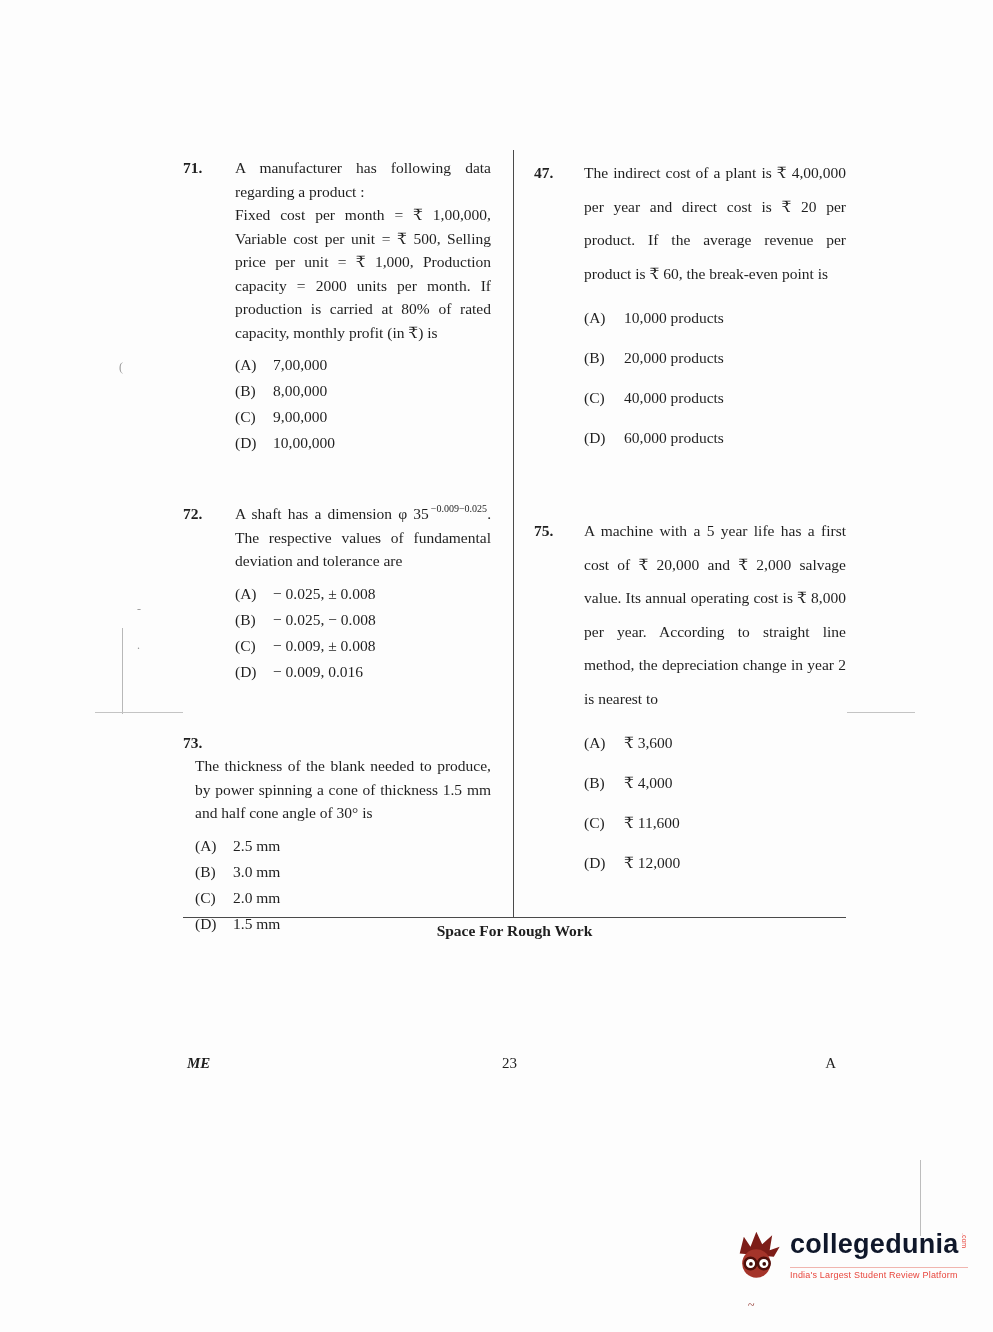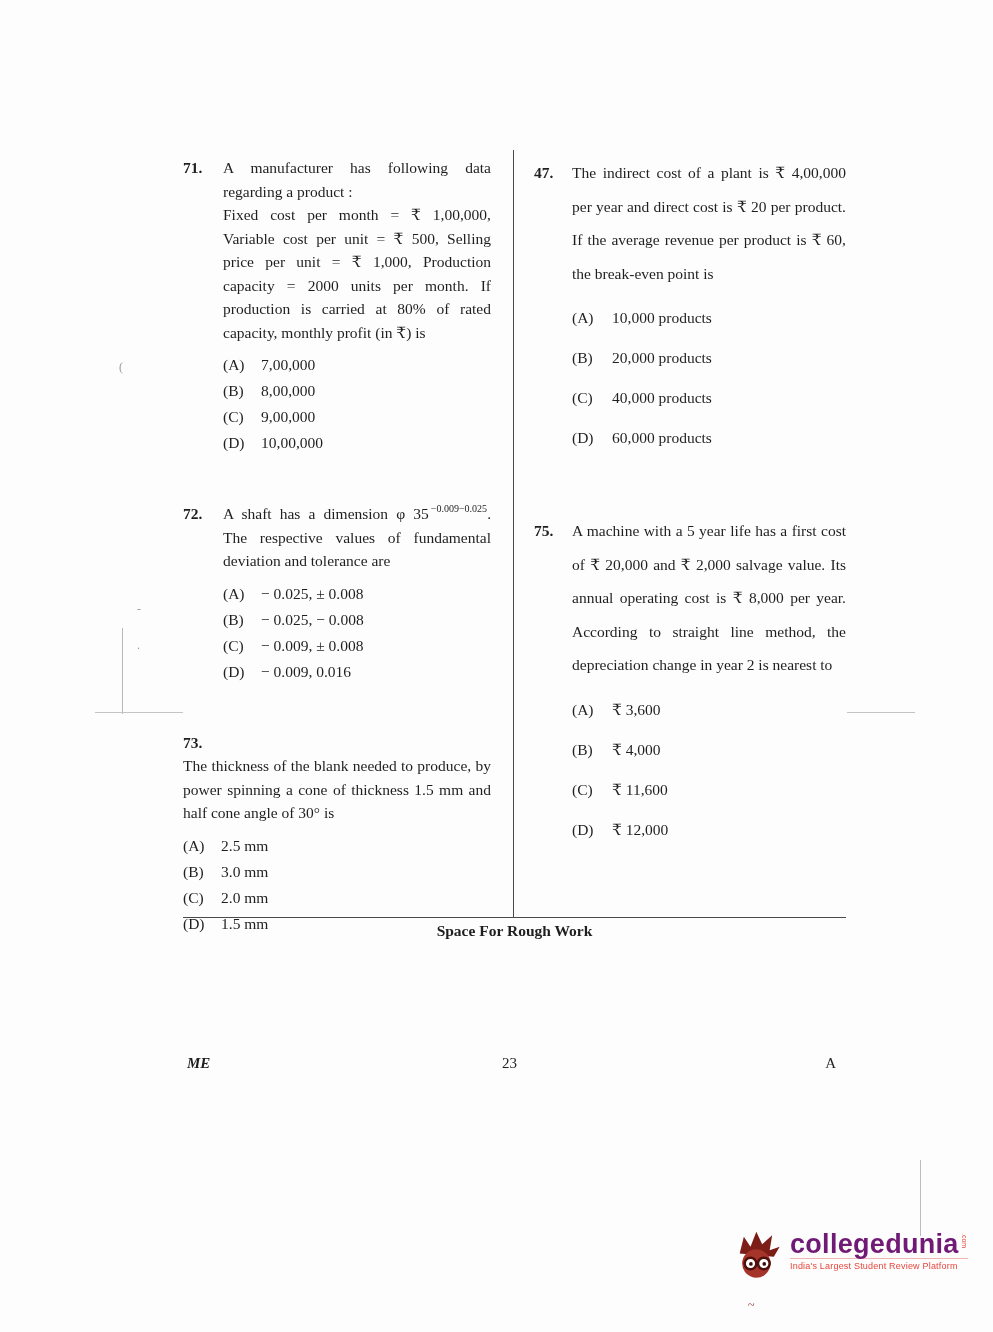--- a/index.html
+++ b/index.html
@@ -18,21 +18,21 @@
     width:663px; height:768px;
     display:flex;
     border-bottom:1px solid #4a4a4a;
   }
   .col-left { width:330px; padding:6px 22px 0 0; }
   .col-right { flex:1; padding:6px 0 0 20px; border-left:1px solid #4a4a4a; }
 
   .question { display:flex; }
   .q-num { width:40px; flex-shrink:0; font-weight:bold; font-size:15.5px; line-height:23.5px; }
   .col-right .q-num { width:38px; line-height:33.5px; }
-  .q-content { flex:1; min-width:0; }
+  .q-content { flex:1; min-width:0;margin-left:12px; }
   .q-body { font-size:15.5px; text-align:justify; }
   .col-left .q-body { line-height:23.5px; }
   .col-right .q-body { line-height:33.5px; }
 
   .q72 { margin-top:46px; }
   .q73 { margin-top:46px;flex-direction:column; }
   .q75 { margin-top:56px; }
 
   .options { margin-top:8px; }
   .option { display:flex; font-size:15.5px; }
@@ -57,30 +57,30 @@
   .footer { position:absolute; left:183px; top:1055px; width:663px; height:20px; font-size:15px; }
   .f-left { position:absolute; left:4px; font-weight:bold;font-style:italic; }
   .f-center { position:absolute; left:0; right:10px; text-align:center; }
   .f-right { position:absolute; right:10px; }
 
   .logo { position:absolute; left:733px; top:1228px; display:flex; align-items:flex-start; gap:7px; }
   .logo-icon { display:block; flex-shrink:0; }
   .logo-text { padding-top:2px; }
   .logo-brand-row { display:flex; align-items:flex-start; }
   .logo-brand {
-    color:#701a75; font-family:"Liberation Sans","DejaVu Sans",sans-serif;
+    color:#0f172a; font-family:"Liberation Sans","DejaVu Sans",sans-serif;
     font-size:27px; font-weight:600; letter-spacing:0.3px; line-height:28px;
   }
   .logo-tld {
     color:#e8463d; font-family:"Liberation Sans",sans-serif;
     font-size:7px; writing-mode:vertical-rl; margin-left:2px; margin-top:3px;
   }
   .logo-tagline {
     color:#e8463d; font-family:"Liberation Sans","DejaVu Sans",sans-serif;
-    font-size:9px; margin-top:0; padding-top:2px; border-top:1px solid #f0b5af;
+    font-size:9px; margin-top:9px; padding-top:2px; border-top:1px solid #f0b5af;
     letter-spacing:0.2px;
   }
   .logo-squiggle { position:absolute; left:15px; top:70px; color:#8a2a22; font-size:12px; }
 
   .artifact { position:absolute; background:#c4c4c4; }
   .artifact-vline-left  { left:122px; top:628px; width:1px; height:86px; background:#b8b8b8; }
   .artifact-dash-left   { left:95px;  top:712px; width:88px; height:1px; }
   .artifact-dash-right  { left:847px; top:712px; width:68px; height:1px; }
   .artifact-vline-right { left:920px; top:1160px; width:1px; height:76px; background:#bdbdbd; }
   .artifact-mark { position:absolute; color:#9a9a9a; font-size:12px; background:none; }

